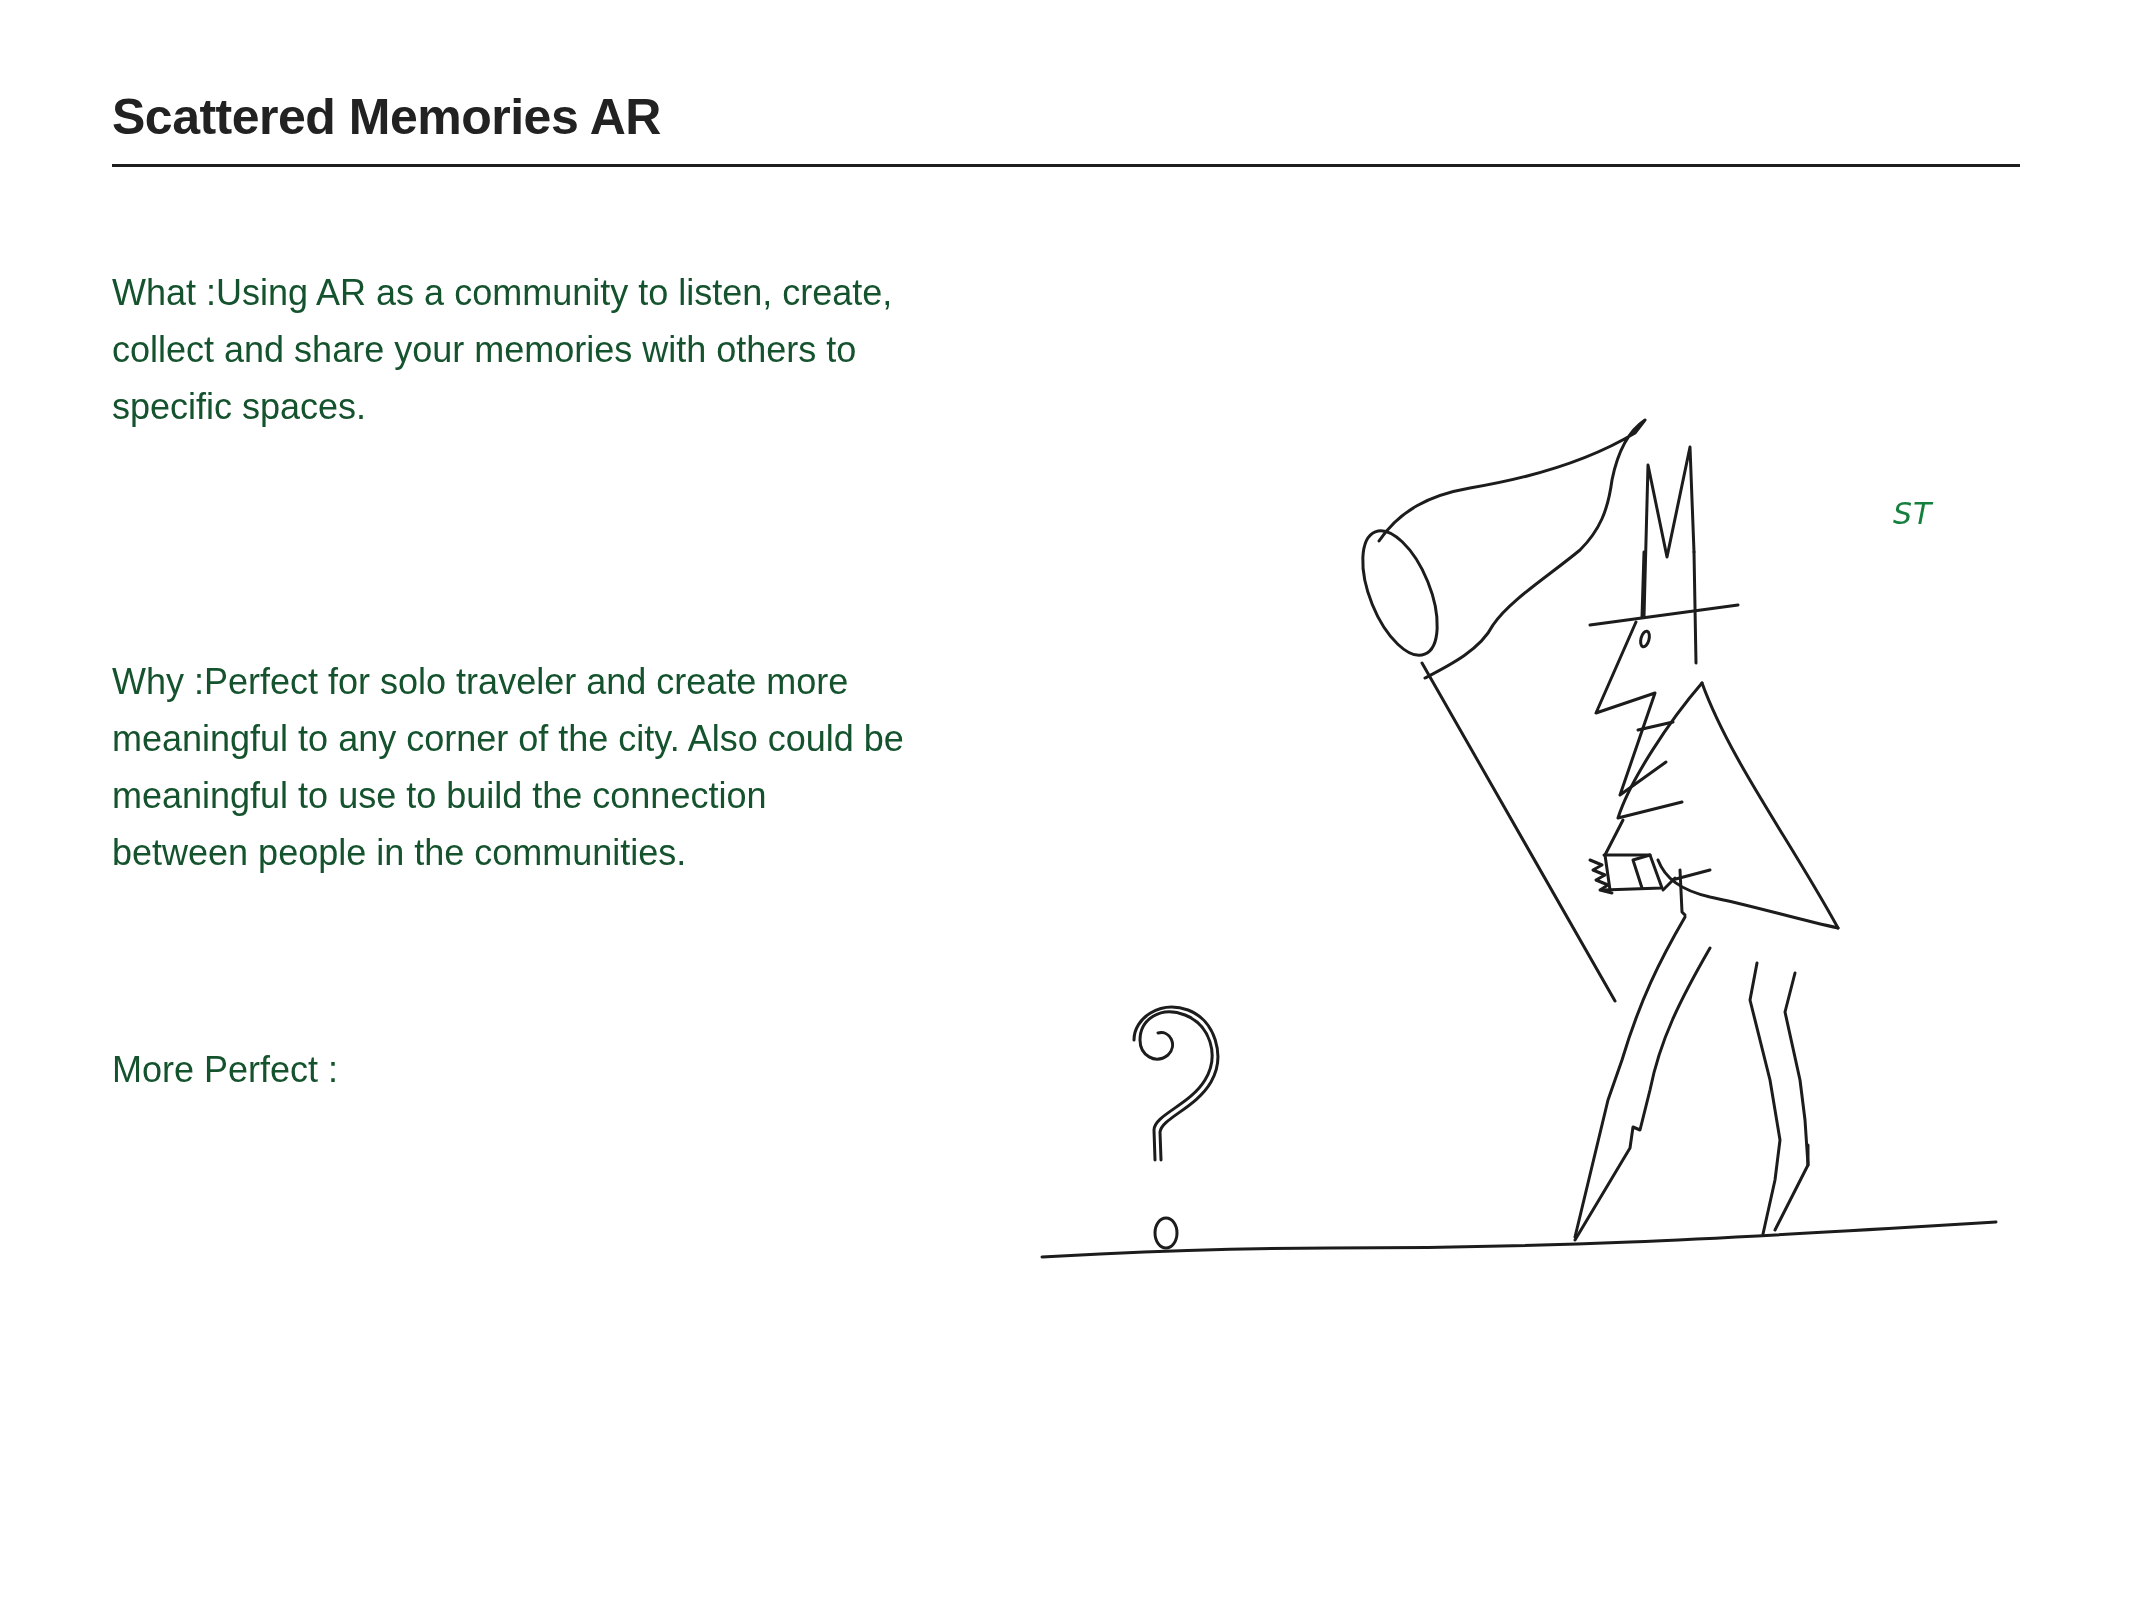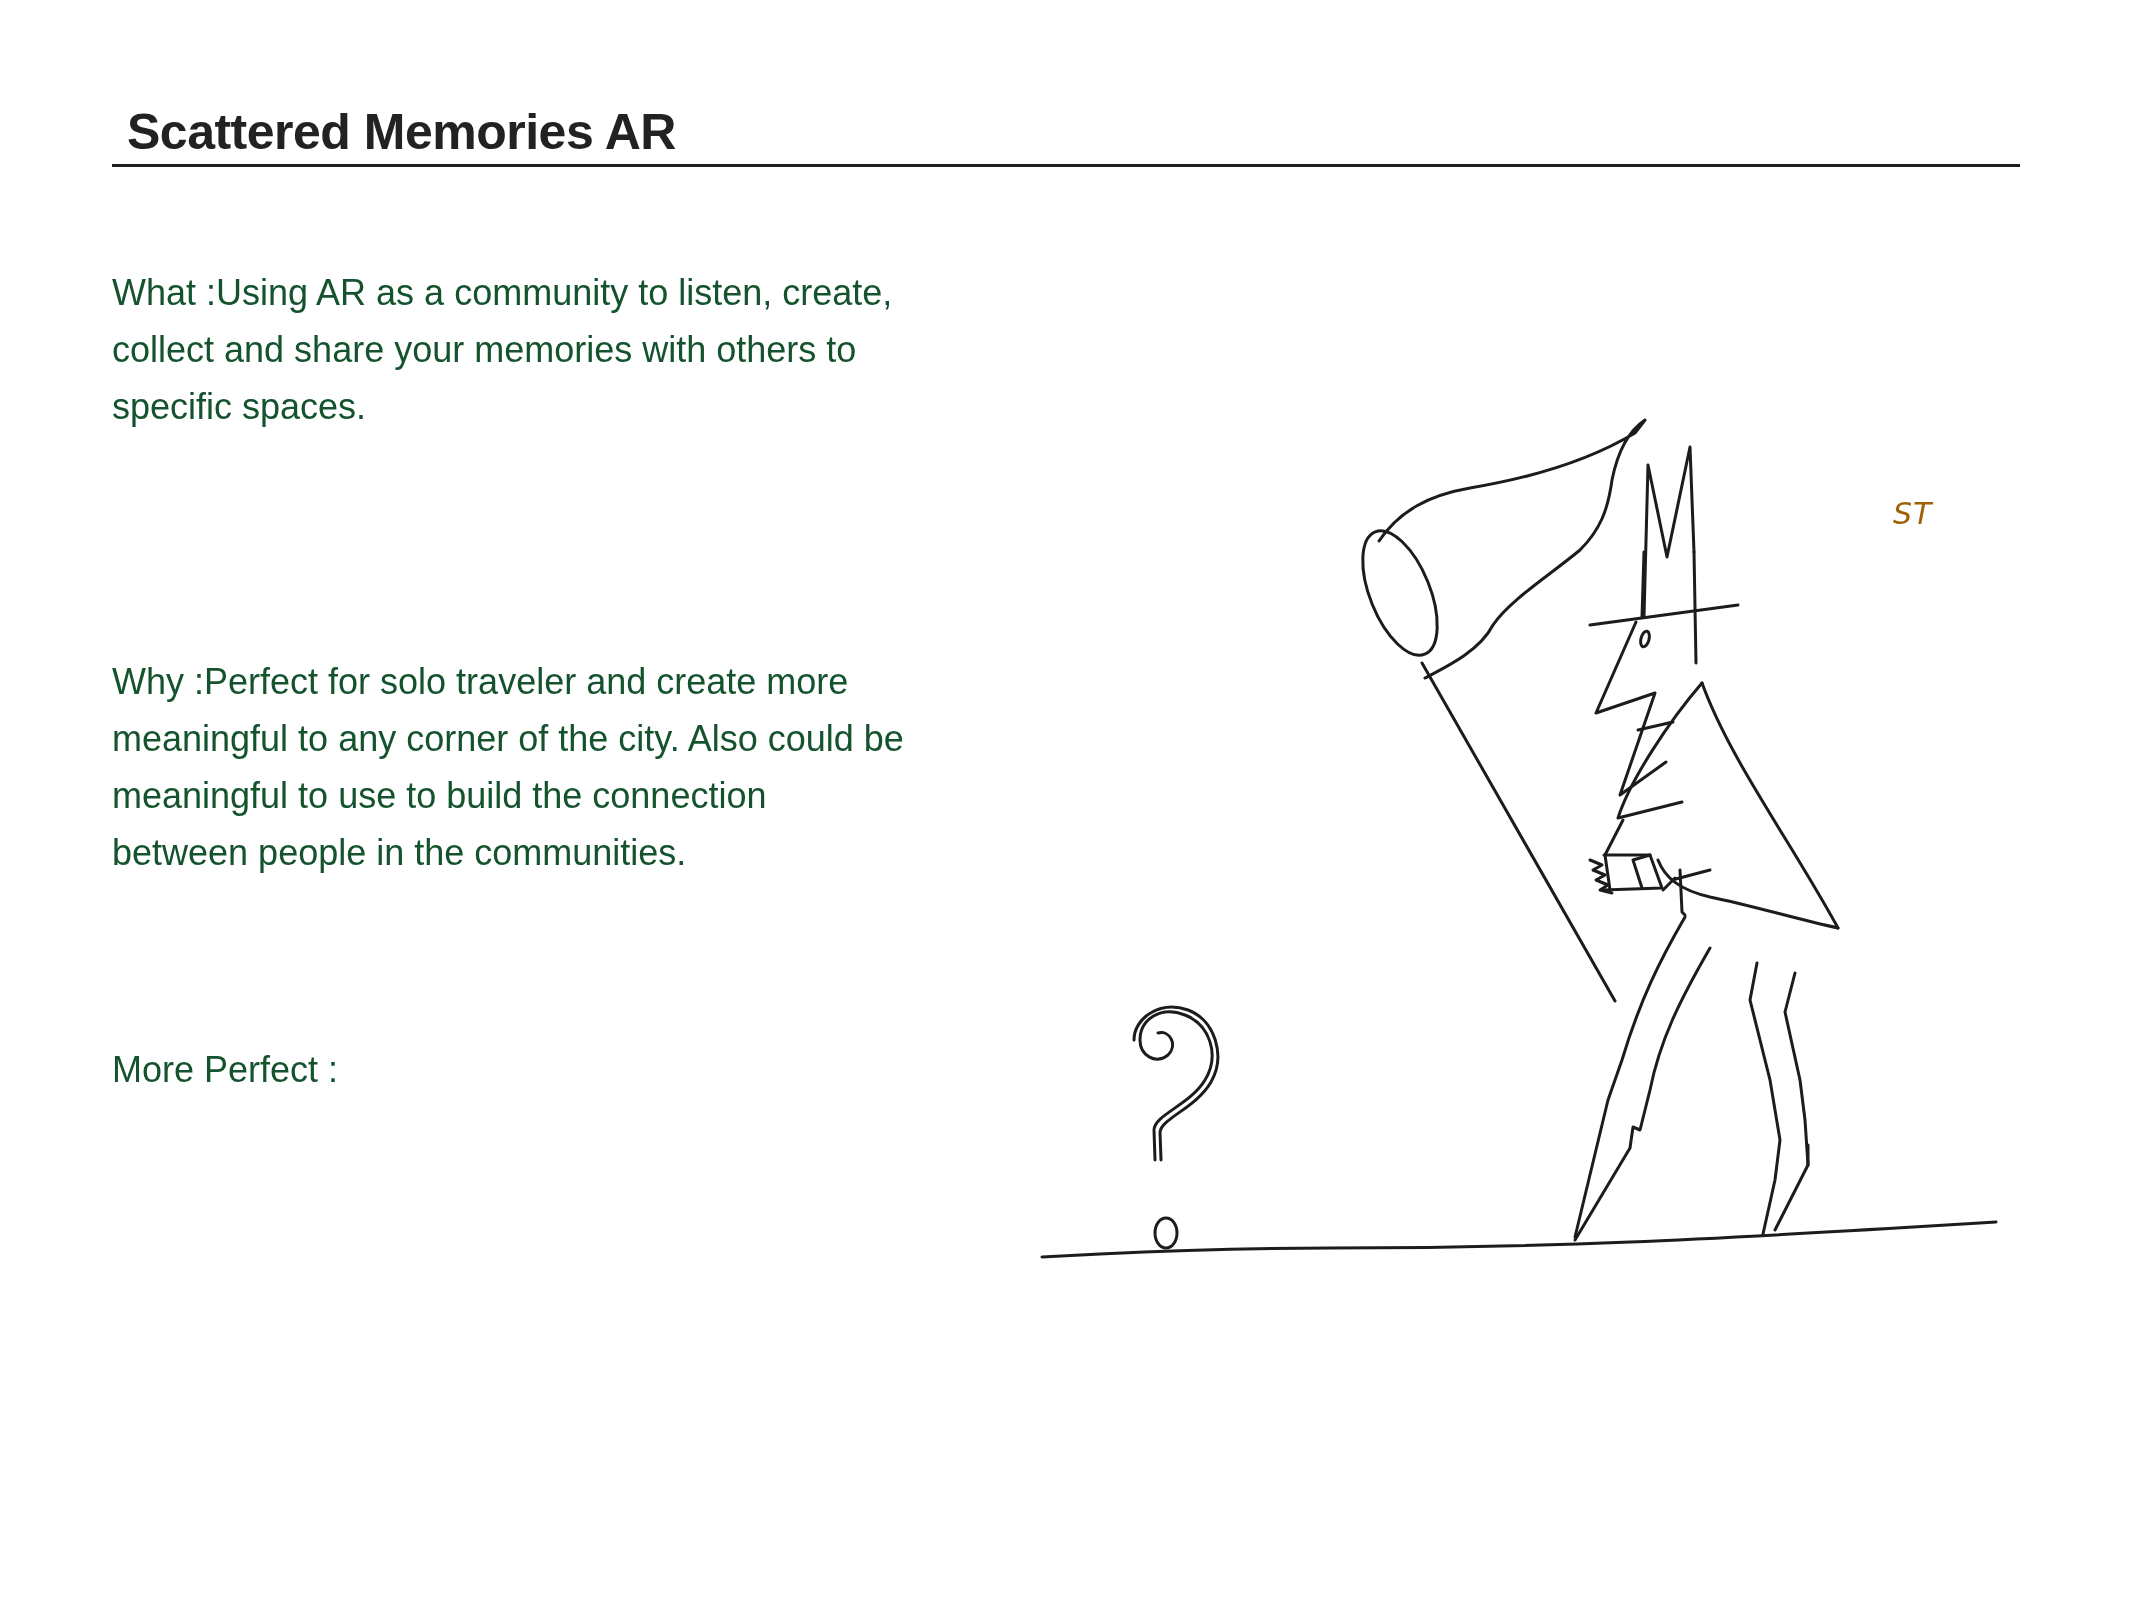--- a/index.html
+++ b/index.html
@@ -12,21 +12,21 @@
       height: 1600px;
       position: relative;
       overflow: hidden;
       font-family: "Liberation Sans", "DejaVu Sans", sans-serif;
       color: #222222;
     }
     .page-title {
       position: absolute;
       left: 112px;
       top: 90px;
-      margin: 15px;
+      margin: 0;
       font-size: 50px;
       font-weight: bold;
       letter-spacing: -0.5px;
       line-height: 1.1;
       color: #222222;
     }
     .title-rule {
       position: absolute;
       left: 112px;
       top: 164px;
@@ -66,21 +66,21 @@
       stroke-linecap: round;
       stroke-linejoin: round;
     }
     .signature {
       position: absolute;
       left: 1893px;
       top: 496px;
       font-family: "DejaVu Sans", sans-serif;
       font-style: italic;
       font-size: 30px;
-      color: #a16207;
+      color: #15803d;
       letter-spacing: 1px;
     }
   </style>
 </head>
 <body>
 
 <h1 class="page-title">Scattered Memories AR</h1>
 <div class="title-rule"></div>
 
 <p class="text-block what-block">

